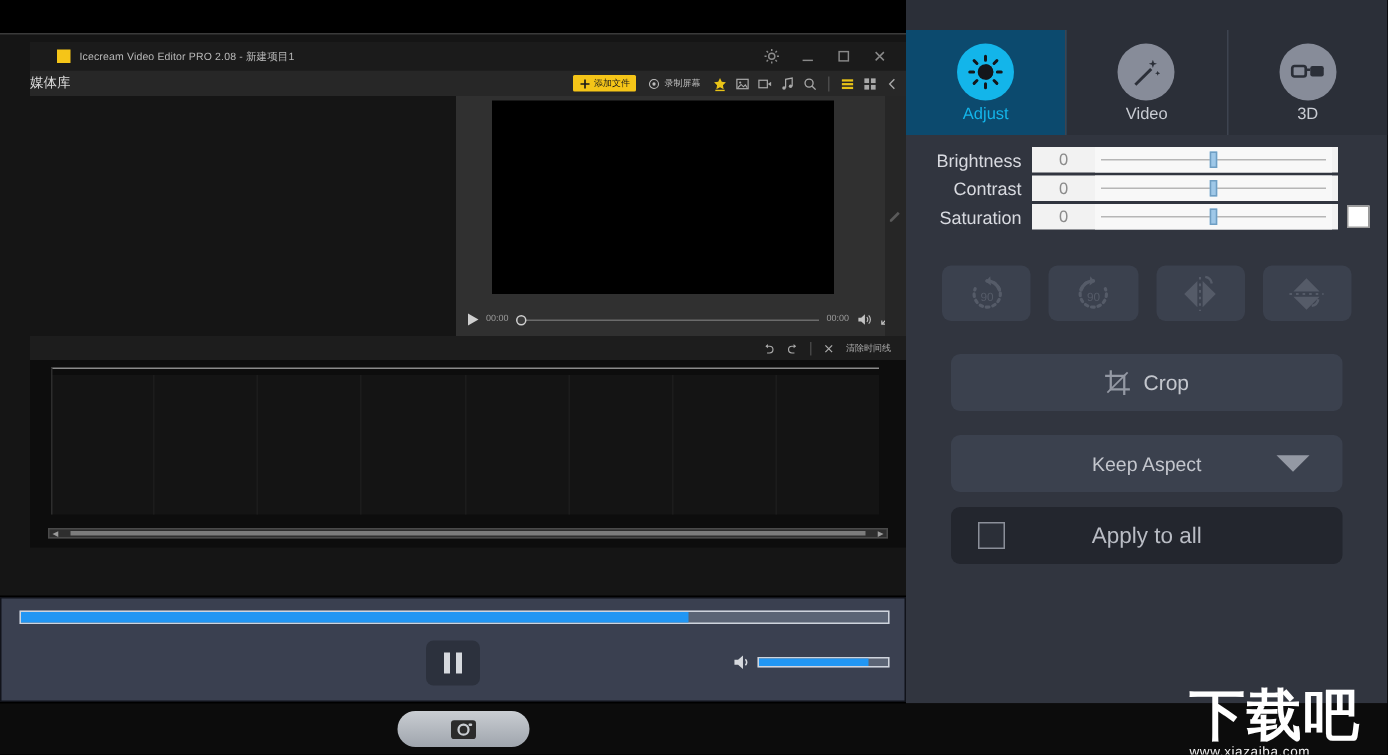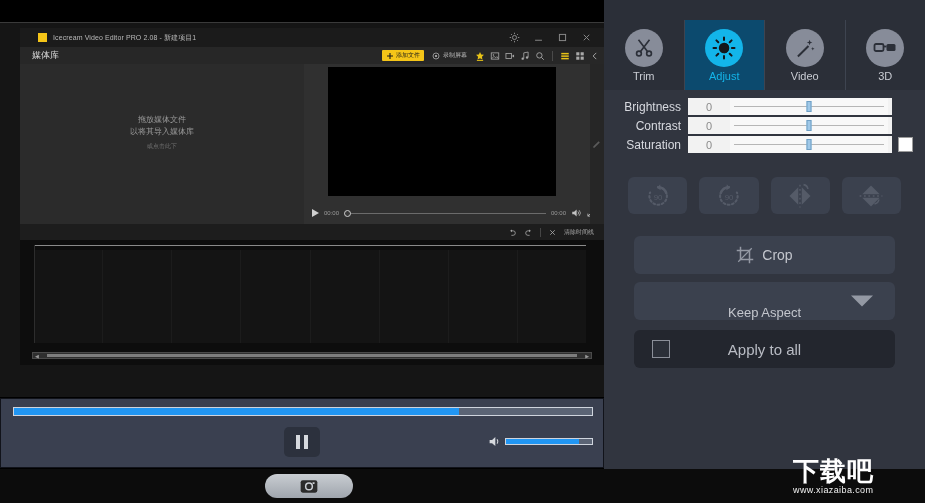--- a/index.html
+++ b/index.html
@@ -40,21 +40,21 @@
   .tb-ctrls { display:flex; align-items:center; gap:13px; margin-right:12px; }
   .tb-btn { width:11px; height:11px; position:relative; cursor:pointer; opacity:.72; }
   .tb-btn svg { display:block; }
 
   
   .ml-header {
     position:absolute; left:20px; top:47px; width:584px; height:17px;
     background:#272727;
     display:flex; align-items:center;
   }
-  .ml-title { font-size:9px; color:#dcdcdc; margin-left:12px; }
+  .ml-title { font-size:9px; color:#dcdcdc; margin-left:0; }
   .ml-tools { margin-left:auto; display:flex; align-items:center; gap:5px; margin-right:4px; }
   .btn-yellow {
     background:#f5c518; color:#1a1a1a; font-size:6px; height:11px;
     padding:0 4px; display:flex; align-items:center; gap:2px;
     border-radius:1px; cursor:pointer; white-space:nowrap;
   }
   .btn-gray {
     color:#bdbdbd; font-size:6px; height:11px; padding:0 3px;
     display:flex; align-items:center; gap:3px; cursor:pointer; white-space:nowrap;
   }
@@ -157,21 +157,21 @@
   }
   .ok-btn {
     position:absolute; left:683px; top:3px; width:88px; height:27px;
     border-radius:4px; background:#1fa3e8; color:#fff;
     font-size:13px; display:flex; align-items:center; justify-content:center;
     cursor:pointer;
   }
 
   
   .watermark { position:absolute; left:793px; top:458px; width:132px; height:45px; }
-  .wm-cn { font-size:26px; color:#fff; font-weight:bold; letter-spacing:1px; line-height:1; font-family:"DejaVu Sans", sans-serif;}
+  .wm-cn { font-size:37px; color:#fff; font-weight:bold; letter-spacing:1px; line-height:1; font-family:"DejaVu Sans", sans-serif;}
   .wm-url { font-size:9px; color:#f2f2f2; letter-spacing:.4px; margin-top:1px;}
 
   
   .right-panel {
     position:absolute; left:604px; top:20px; width:321px; height:449px;
     background:#31353f;
   }
   .tabbar { display:flex; height:70px; background:#2b2f38;}
   .tab {
     flex:1 1 0; display:flex; flex-direction:column; align-items:center;
@@ -214,21 +214,21 @@
     display:flex; align-items:center; justify-content:center; cursor:pointer;
   }
 
   .bigbtn {
     margin:22px 30px 0 30px; height:38px; border-radius:6px;
     display:flex; align-items:center; justify-content:center; gap:8px;
     cursor:pointer;
   }
   .crop-btn { background:#3b414e; }
   .crop-lbl { font-size:14px; color:#c3c6cd; }
-  .aspect-btn { background:#3b414e; position:relative; margin-top:8px;align-items:flex-end; }
+  .aspect-btn { background:#3b414e; position:relative; margin-top:16px; }
   .aspect-lbl { font-size:13px; color:#c3c6cd; }
   .aspect-caret {
     position:absolute; right:22px; top:50%; transform:translateY(-50%);
     width:0;height:0;border-left:11px solid transparent;border-right:11px solid transparent;
     border-top:11px solid #9499a4;
   }
   .apply-btn { background:#23262e; margin-top:10px; position:relative; }
   .apply-chk {
     position:absolute; left:18px; top:50%; transform:translateY(-50%);
     width:18px; height:18px; background:#2b2f38; border:1px solid #8b8f99; cursor:pointer;
@@ -329,27 +329,20 @@
           <rect x="9" y="2" width="5" height="5" fill="#a9a9a9"></rect>
           <rect x="2" y="9" width="5" height="5" fill="#a9a9a9"></rect>
           <rect x="9" y="9" width="5" height="5" fill="#a9a9a9"></rect>
         </svg>
       <svg class="view-ico" viewBox="0 0 16 16">
           <path d="M10 3L5 8l5 5" fill="none" stroke="#a9a9a9" stroke-width="1.5"></path>
         </svg>
     </div>
   </div>
 
-  <div class="ml-body">
-    <div class="dropzone">
-      <span class="dz-l1">拖放媒体文件</span>
-      <span class="dz-l2">以将其导入媒体库</span>
-      <span class="dz-l3">或点击此下</span>
-    </div>
-  </div>
 
   <div class="preview-wrap">
     <div class="video-box"></div>
     <div class="player-bar">
       <div class="p-play"></div>
       <div class="p-time">00:00</div>
       <div class="p-track">
         <div class="p-knob"></div>
       </div>
       <div class="p-time">00:00</div>
@@ -423,30 +416,20 @@
     </div>
   </div>
 </div>
 
 <div class="panel-edge"></div>
 
 <div class="right-panel">
 
   <div class="tabbar">
 
-    <div class="tab">
-      <div class="tab-circle">
-        <svg width="22" height="22" viewBox="0 0 24 24">
-            <circle cx="6.5" cy="18" r="2.6" fill="none" stroke="#2b2f38" stroke-width="1.8"></circle>
-            <circle cx="17.5" cy="18" r="2.6" fill="none" stroke="#2b2f38" stroke-width="1.8"></circle>
-            <path d="M8 16L18 3M16 16L6 3" stroke="#2b2f38" stroke-width="1.8"></path>
-          </svg>
-      </div>
-      <div class="tab-label">Trim</div>
-    </div>
 
     <div class="tab active">
       <div class="tab-circle">
         <svg width="24" height="24" viewBox="0 0 24 24">
             <circle cx="12" cy="12" r="5.2" fill="#14161b"></circle>
             <path d="M12 6.8a5.2 5.2 0 010 10.4z" fill="#14161b"></path>
             <g stroke="#14161b" stroke-width="2" stroke-linecap="round">
               <path d="M12 1.5v2.6M12 19.9v2.6M1.5 12h2.6M19.9 12h2.6M4.4 4.4l1.9 1.9M17.7 17.7l1.9 1.9M19.6 4.4l-1.9 1.9M6.3 17.7l-1.9 1.9"></path>
             </g>
           </svg>

